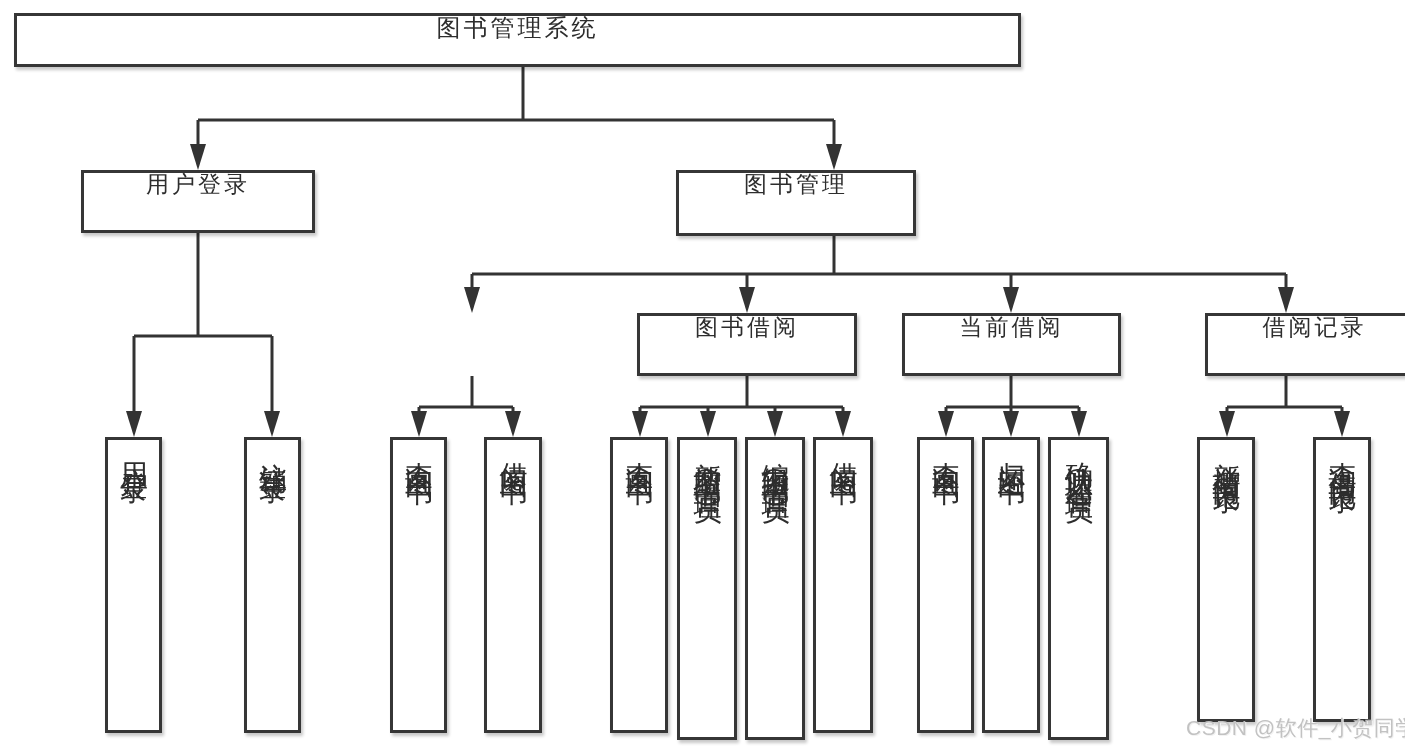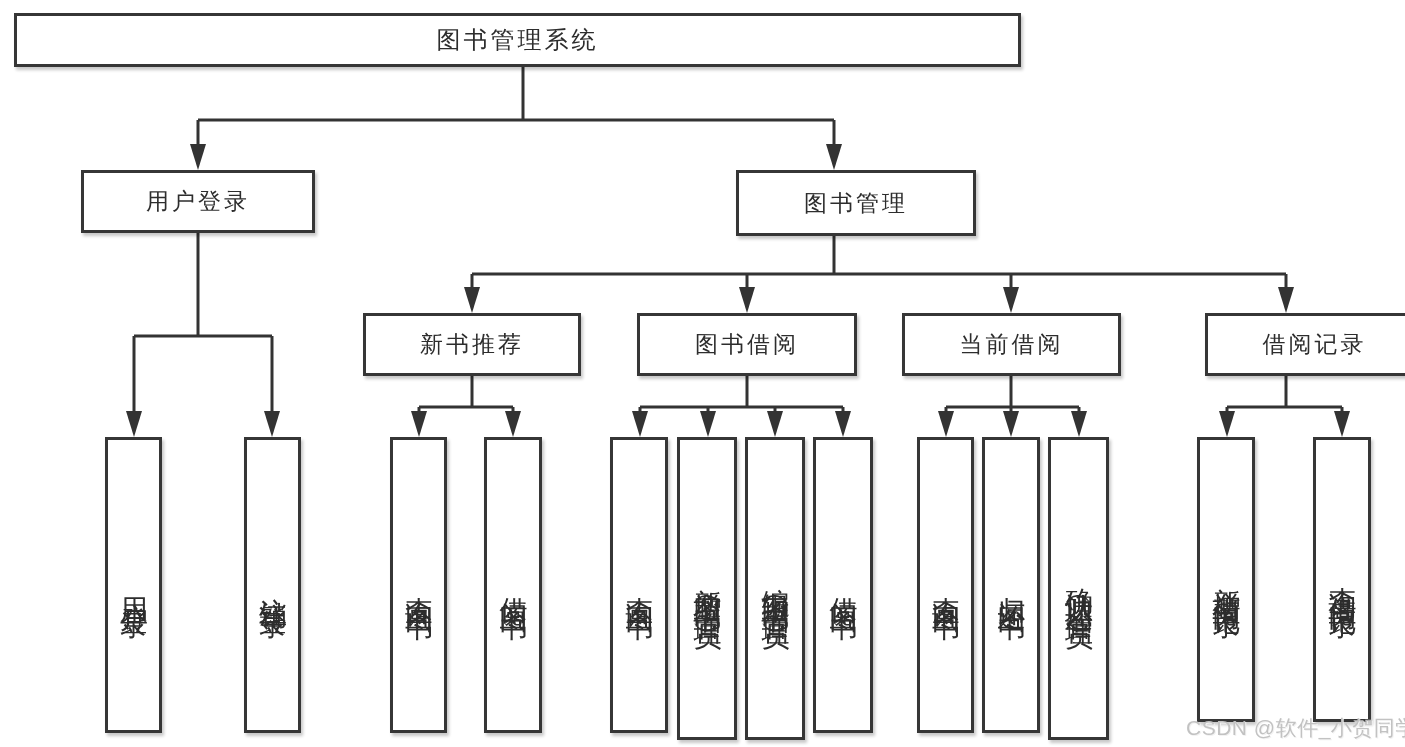--- a/index.html
+++ b/index.html
@@ -32,21 +32,21 @@
   #connectors polygon {
     fill: #333333;
     stroke: none;
   }
   .box {
     position: absolute;
     box-sizing: border-box;
     border: 3px solid #363636;
     background: #ffffff;
     display: flex;
-    align-items: center;
+    align-items: flex-start;
     justify-content: center;
     box-shadow: 2px 3px 3px rgba(0,0,0,0.22);
   }
   .box.h span {
     font-size: 23px;
     letter-spacing: 3px;
     line-height: 1;
     white-space: nowrap;
     color: #2d2d2d;
   }
@@ -153,27 +153,24 @@
     </g>
   </svg>
 
   <div class="box h root" style="left:14px; top:13px; width:1007px; height:54px;">
     <span>图书管理系统</span>
   </div>
 
   <div class="box h" style="left:81px; top:170px; width:234px; height:63px;">
     <span>用户登录</span>
   </div>
-  <div class="box h" style="left:736px; top:170px; width:240px; height:66px;">
+  <div class="box h" style="left:676px; top:170px; width:240px; height:66px;">
     <span>图书管理</span>
   </div>
 
-  <div class="box h" style="left:363px; top:313px; width:218px; height:63px;">
-    <span>新书推荐</span>
-  </div>
   <div class="box h" style="left:902px; top:313px; width:219px; height:63px;">
     <span>当前借阅</span>
   </div>
   <div class="box h" style="left:637px; top:313px; width:220px; height:63px;">
     <span>图书借阅</span>
   </div>
   <div class="box h" style="left:1177px; top:313px; width:219px; height:63px;margin-left:28px;">
     <span>借阅记录</span>
   </div>
 

